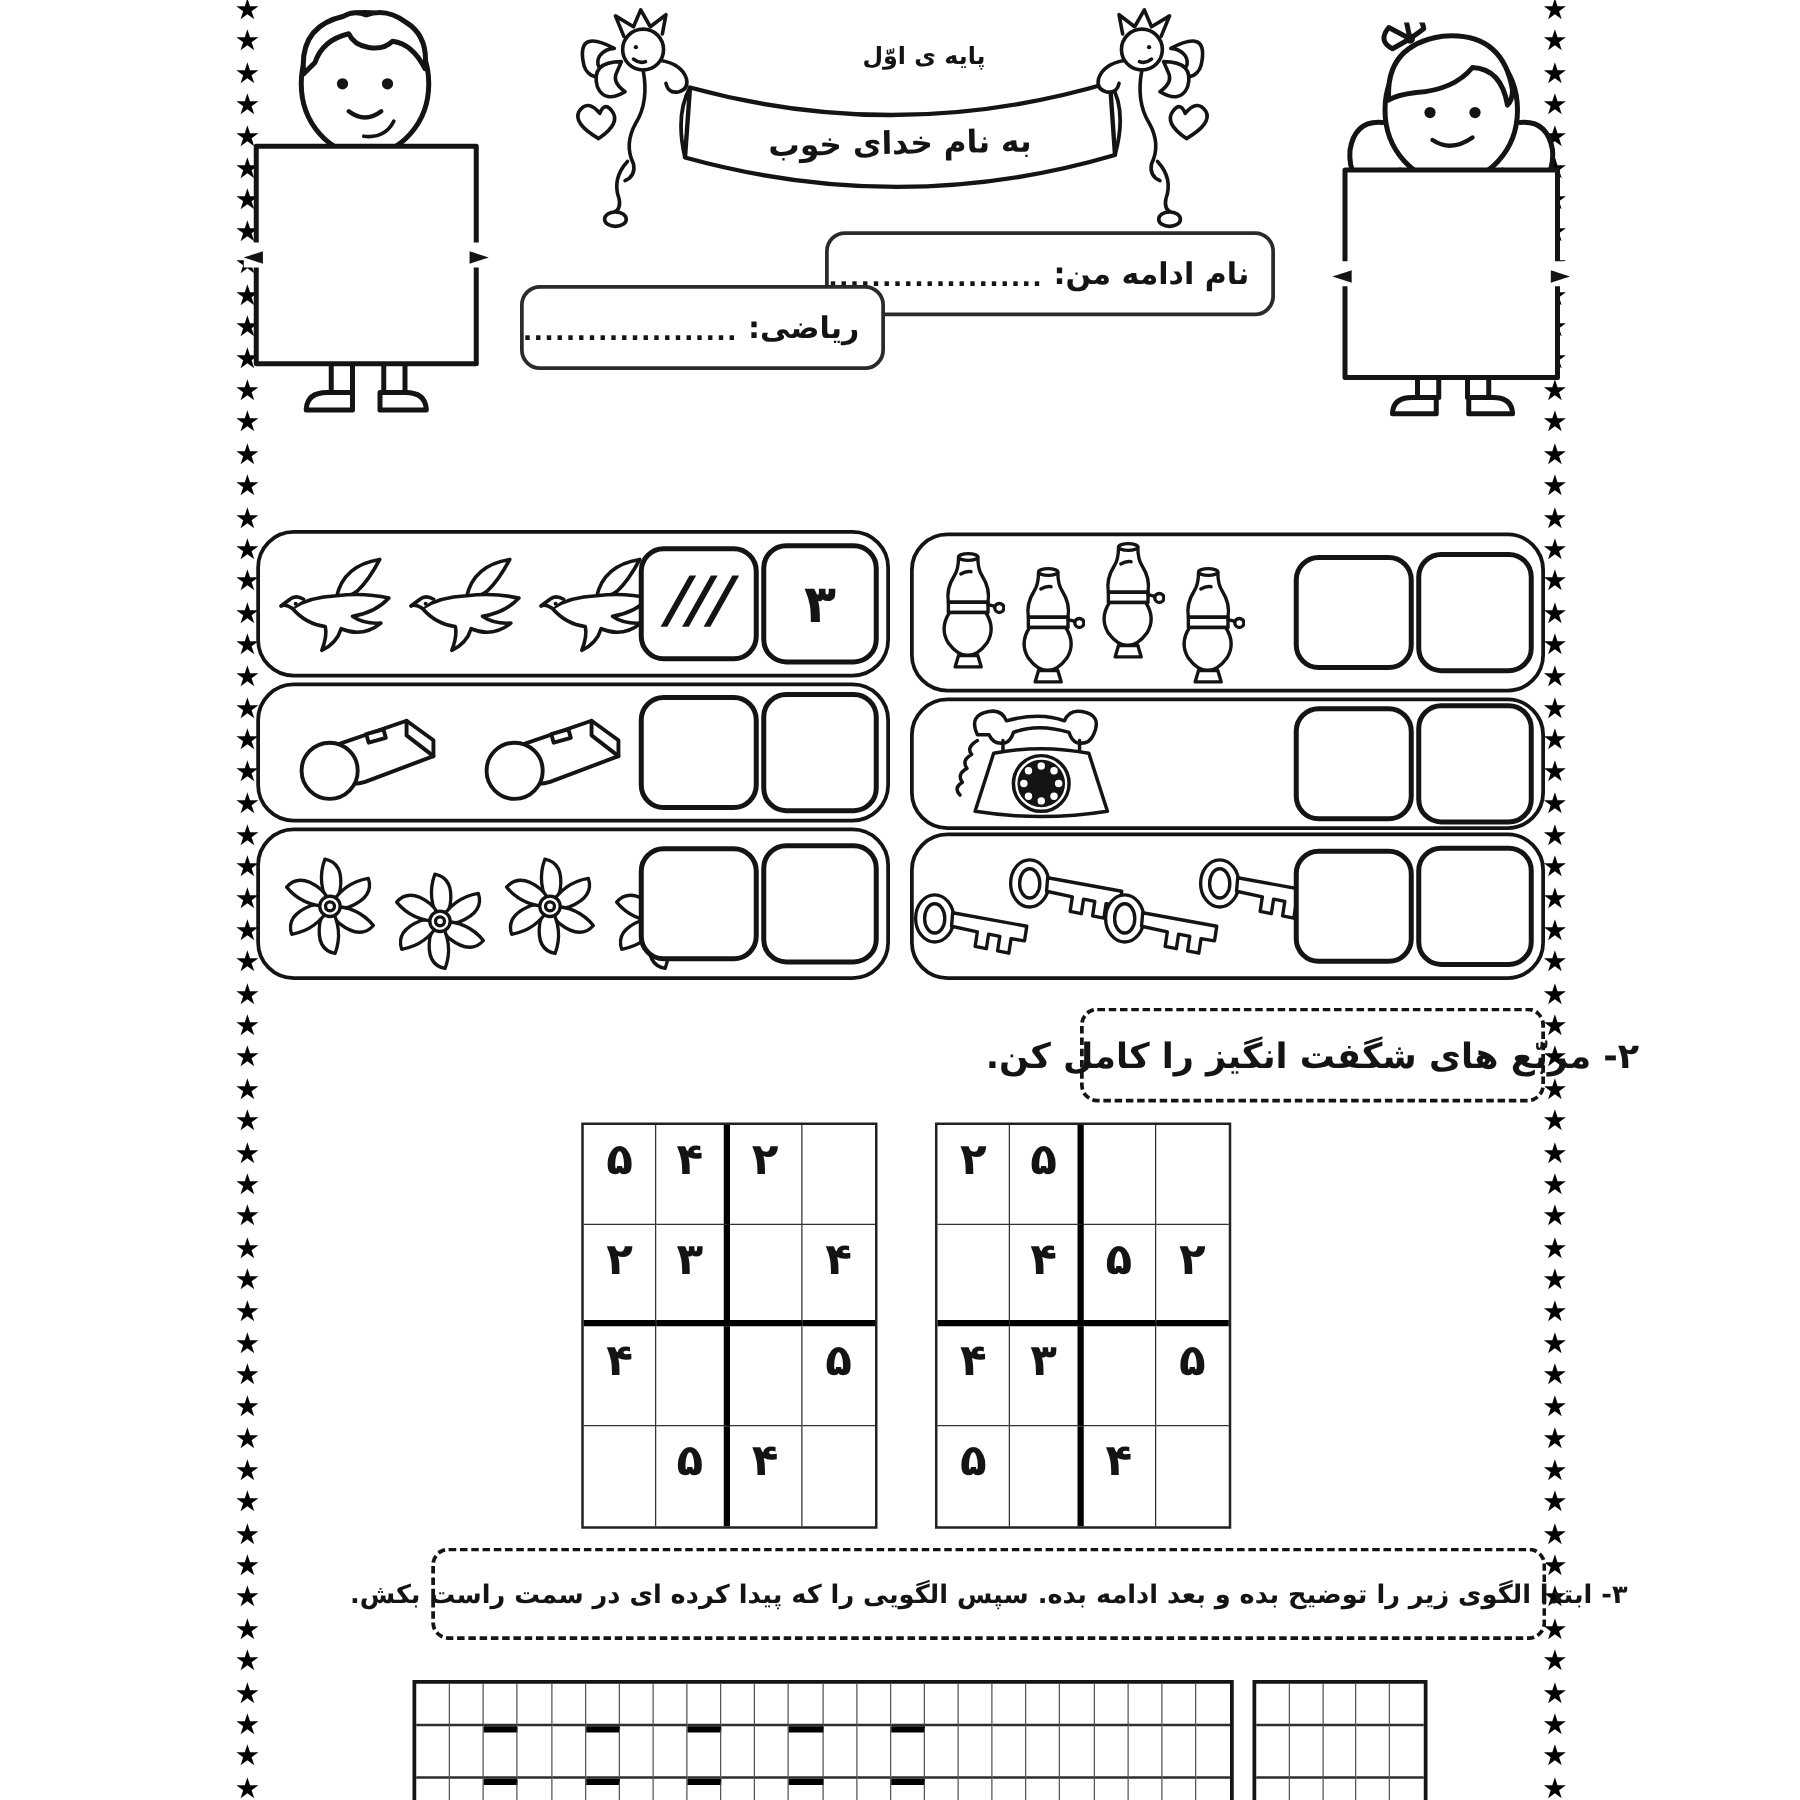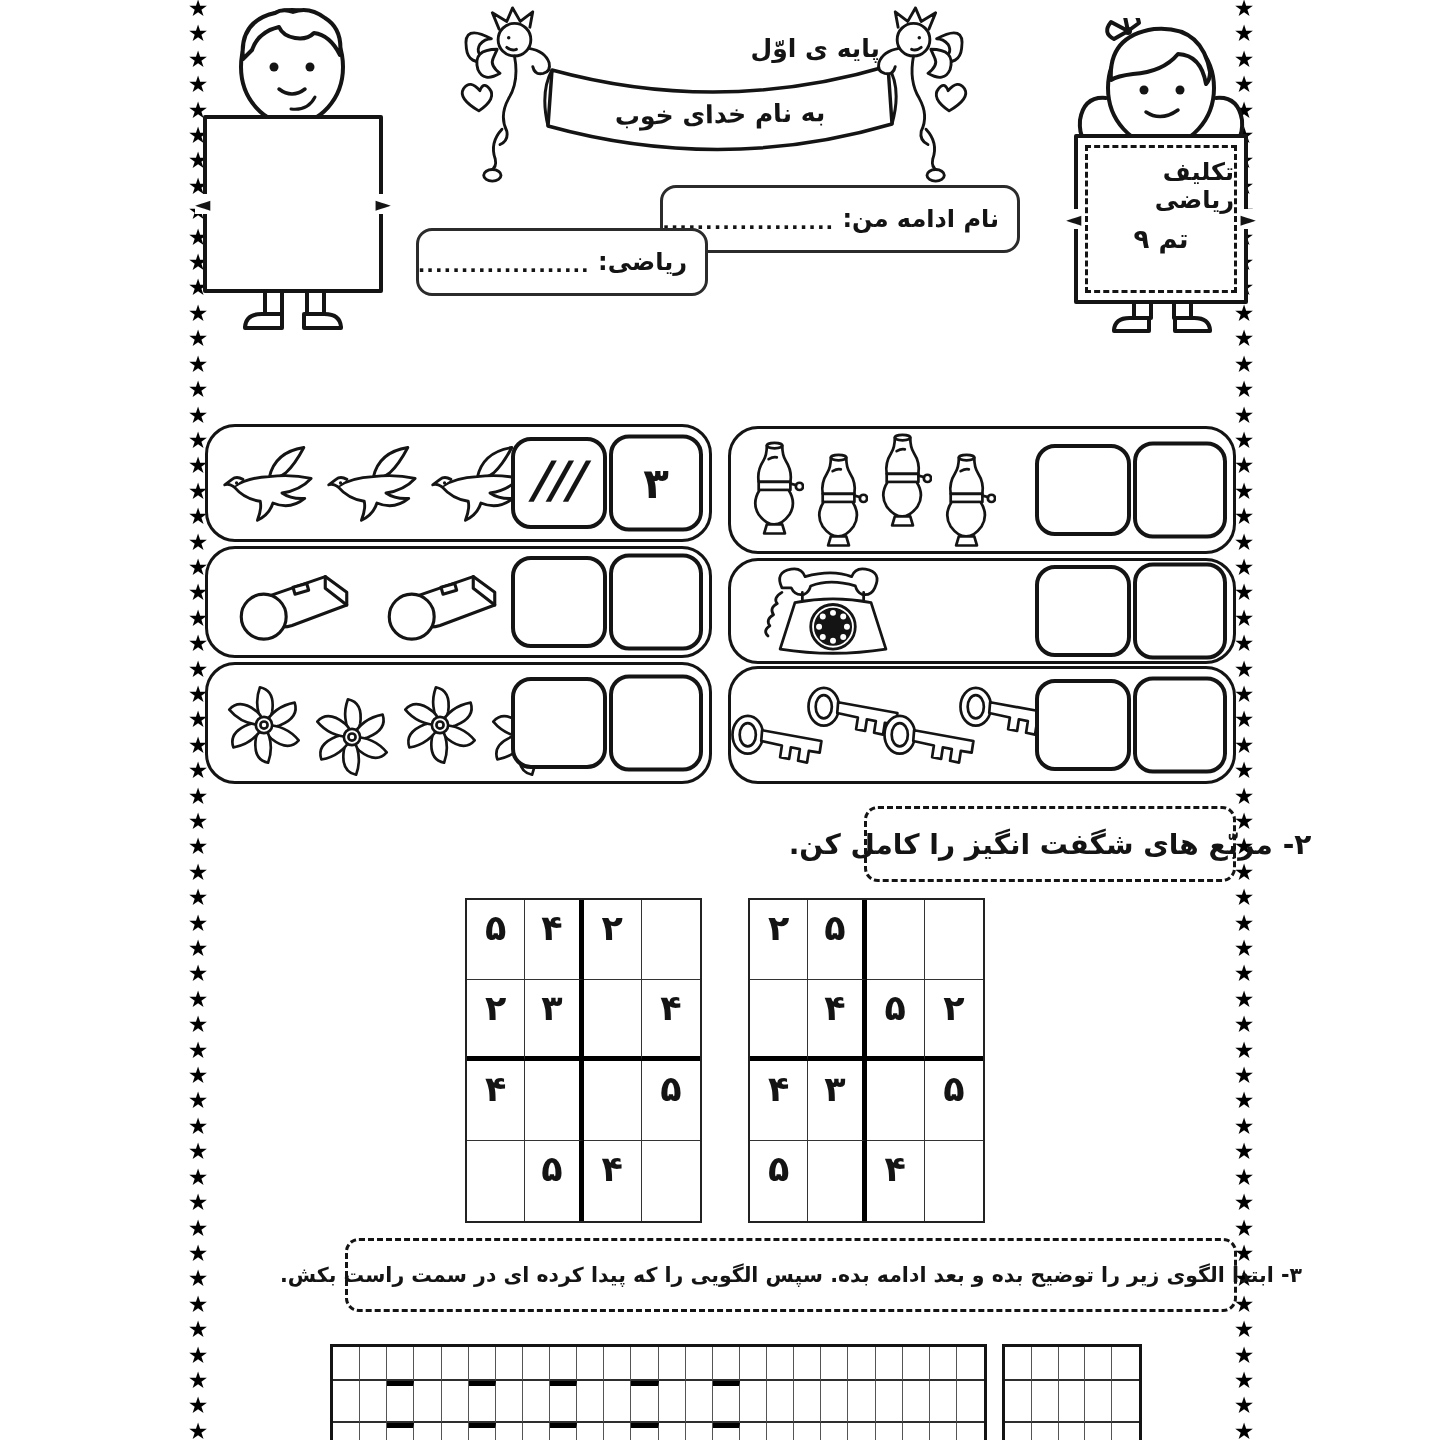--- a/index.html
+++ b/index.html
@@ -42,21 +42,21 @@
     position: absolute; top: 44%; font-size: 20px; color:#141414;
     background:#fff; line-height: 20px;
   }
   .sign-arrow.l { left: -12px; }
   .sign-arrow.r { right: -12px; }
 
   
   .banner-group { position: absolute; left: 440px; top: 0; width: 560px; height: 200px; }
   .grade-label {
     position: absolute; left: 250px; top: 34px; width: 190px;
-    text-align: right; font-weight: bold; font-size: 25px; direction: rtl;
+    text-align: left; font-weight: bold; font-size: 19px; direction: rtl;
   }
   .banner-text {
     position: absolute; left: 145px; top: 100px; width: 270px;
     text-align: center; font-weight: bold; font-size: 25px; direction: rtl;
     transform: rotate(-1deg);
   }
   .cherub { position: absolute; top: 6px; width: 112px; height: 178px; }
   .cherub.l { left: 18px; }
   .cherub.r { left: 418px; transform: scaleX(-1); }
 
@@ -411,24 +411,20 @@
         <circle cx="62" cy="13" r="4" fill="#141414" stroke="none"></circle>
         <circle cx="78" cy="72" r="4.5" fill="#141414" stroke="none"></circle>
         <circle cx="114" cy="72" r="4.5" fill="#141414" stroke="none"></circle>
         <path d="M80 94 Q95 104 112 92" fill="none" stroke-width="3.5"></path>
         <path d="M68 272 v28 h17 v-28 M108 272 v28 h17 v-28" fill="#fff"></path>
         <path d="M48 312 q1 -13 18 -12 h17 v13 h-35 z"></path>
         <path d="M144 312 q-1 -13 -18 -12 h-17 v13 h35 z"></path>
       </g>
     </svg>
     <div class="signboard" style="left:8px; top:116px; width:174px; height:170px;">
-      <div class="inner" style="gap:10px; padding-top:10px;">
-        <div class="sign-title" style="font-size:24px;">تکلیف ریاضی</div>
-        <div class="sign-title" style="font-size:26px;">تم ۹</div>
-      </div>
       <span class="sign-arrow l">◄</span>
       <span class="sign-arrow r">►</span>
     </div>
   </div>
 
   <div class="field name">
     <span>نام ادامه من:</span>&nbsp;
     <span class="dots">................................</span>
   </div>
   <div class="field date">

